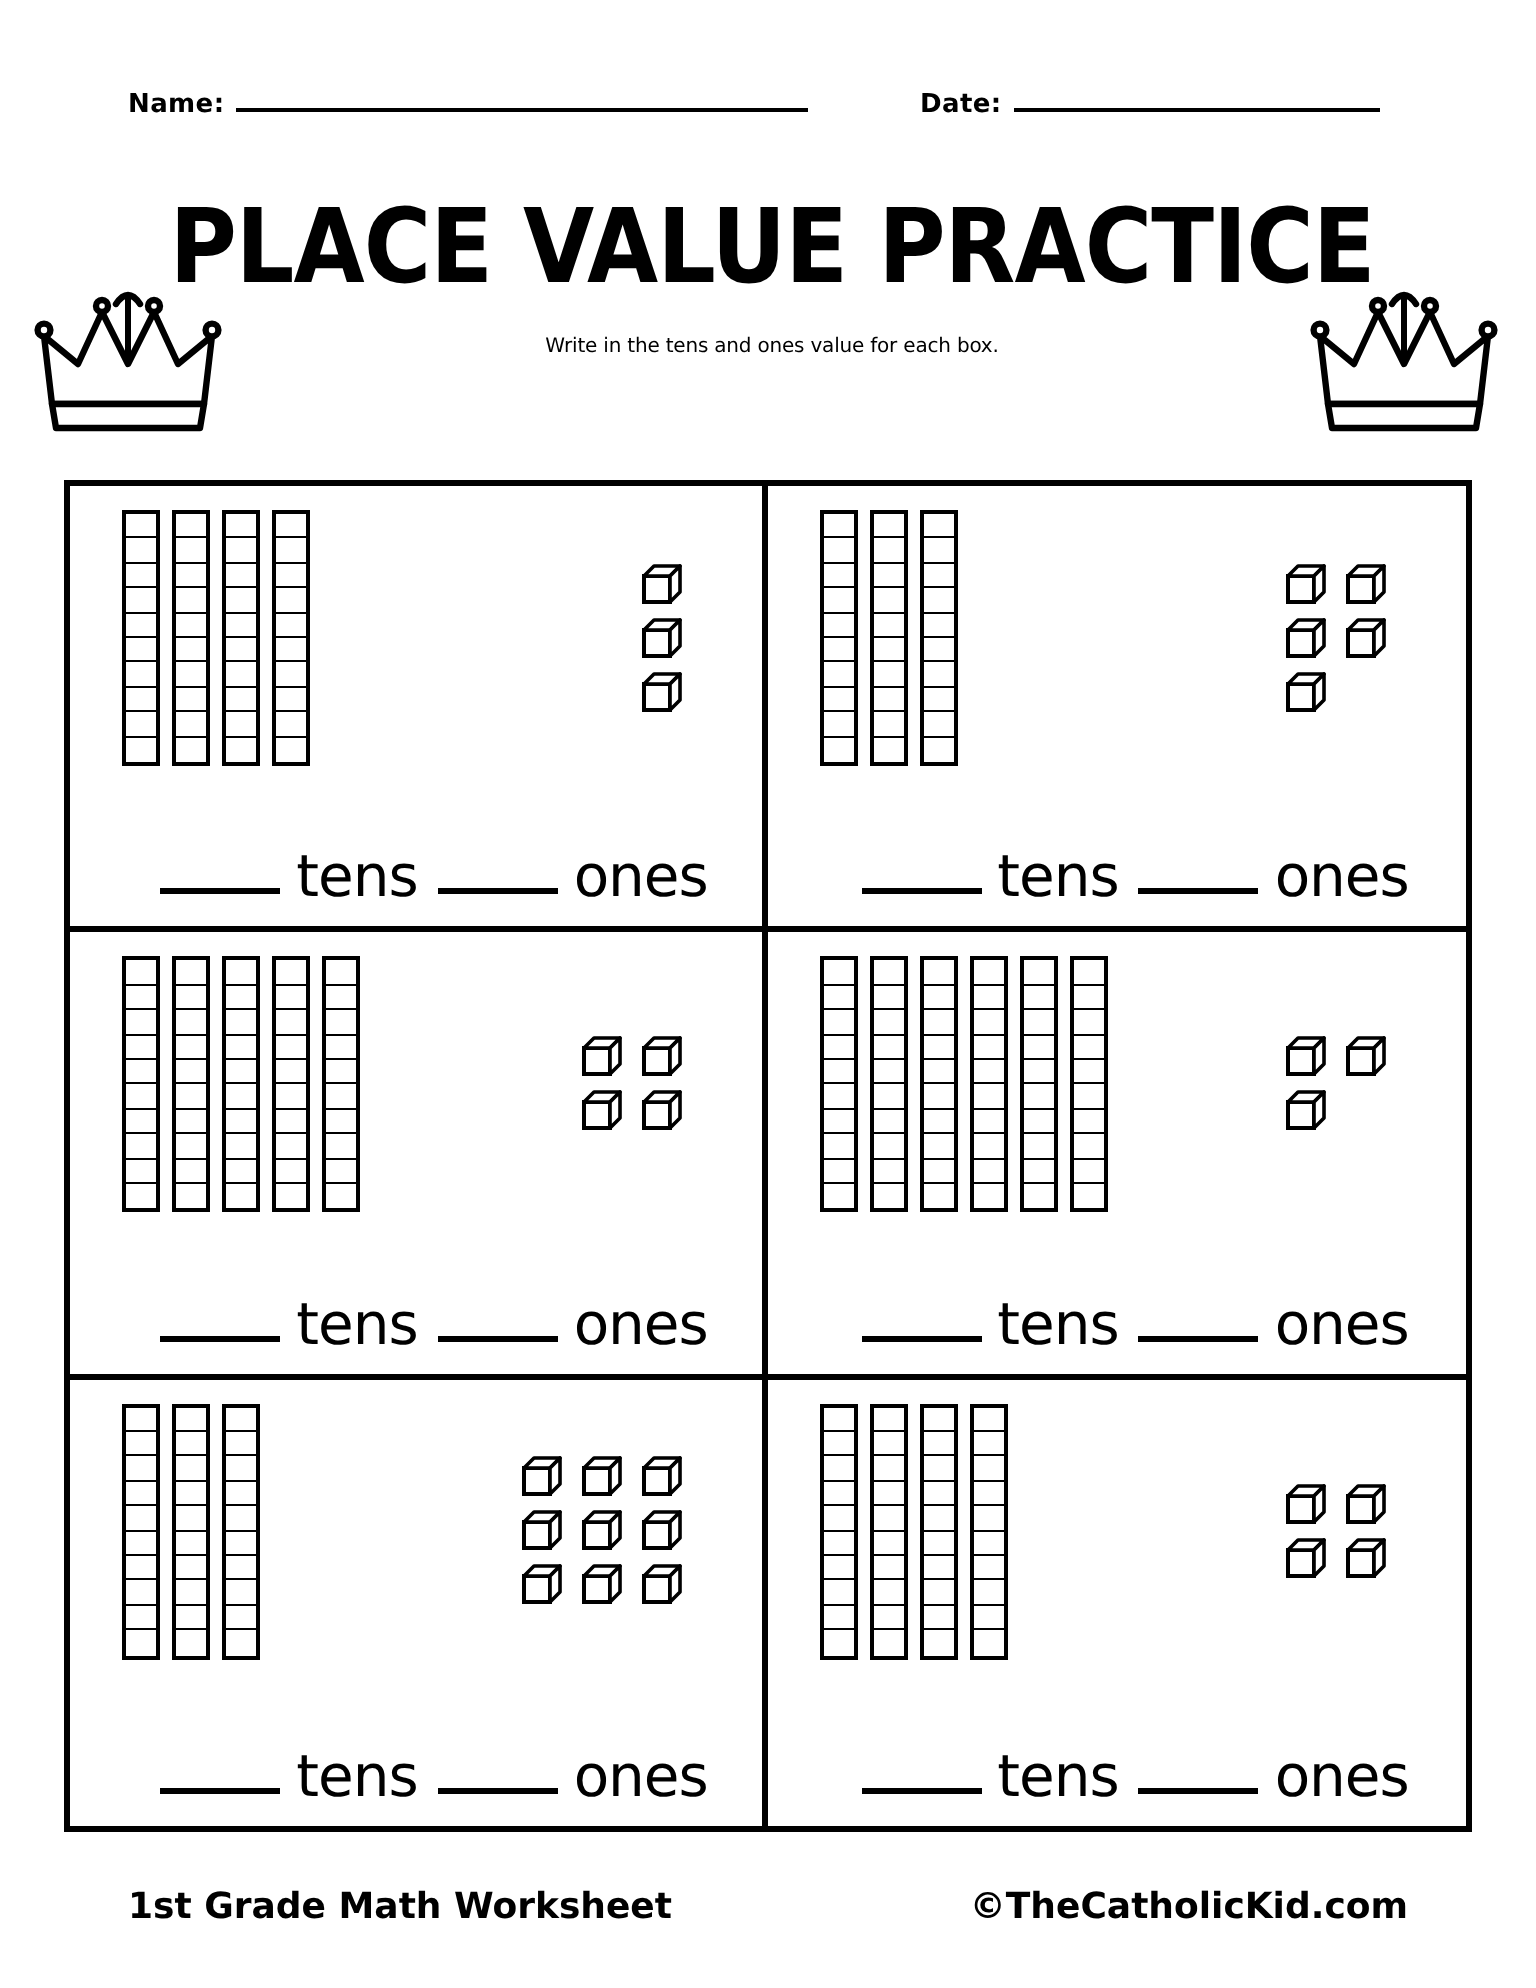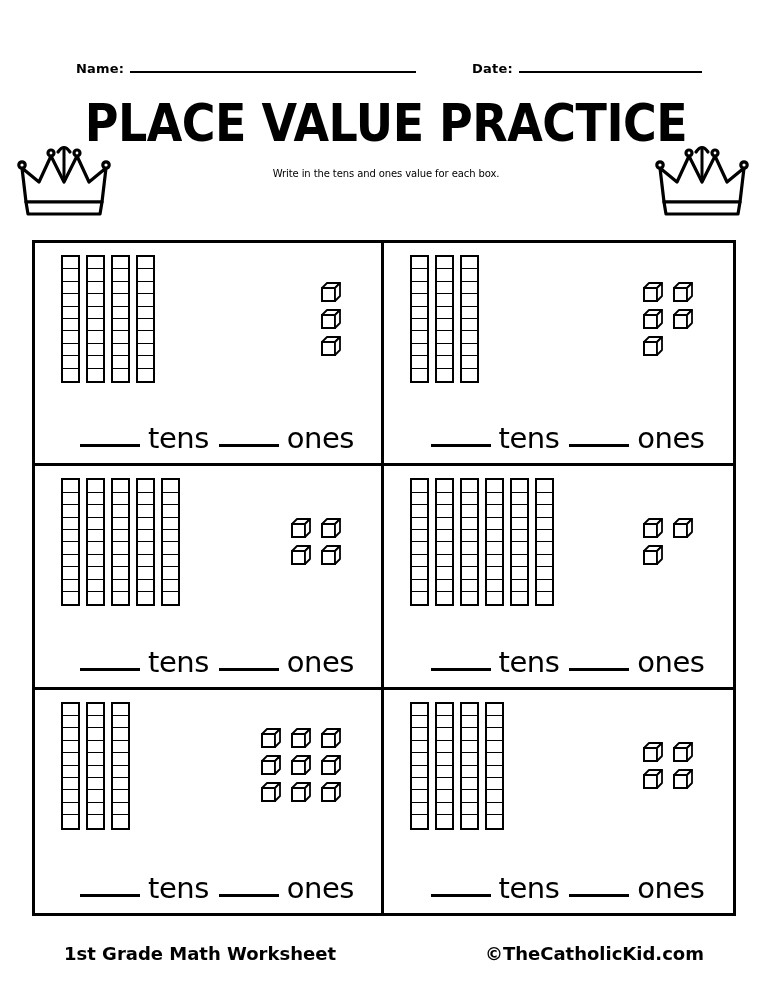--- a/index.html
+++ b/index.html
@@ -25,23 +25,23 @@
   
   .namedate {
     position: absolute;
     top: 42px;
     left: 64px;
     right: 64px;
     height: 24px;
     display: flex;
     align-items: baseline;
   }
-  .nd-group { display: flex; align-items: baseline; margin-left: 12px; }
+  .nd-group { display: flex; align-items: baseline; }
   .nd-group.name { width: 340px; }
-  .nd-group.date { margin-left: 56px; width: 230px; margin-top: 17px; }
+  .nd-group.date { margin-left: 56px; width: 230px; }
   .nd-label {
     font-family: "DejaVu Sans", sans-serif;
     font-weight: bold;
     font-size: 13px;
     letter-spacing: 0.2px;
     white-space: nowrap;
   }
   .nd-line {
     flex: 1;
     border-bottom: 2px solid #000;

